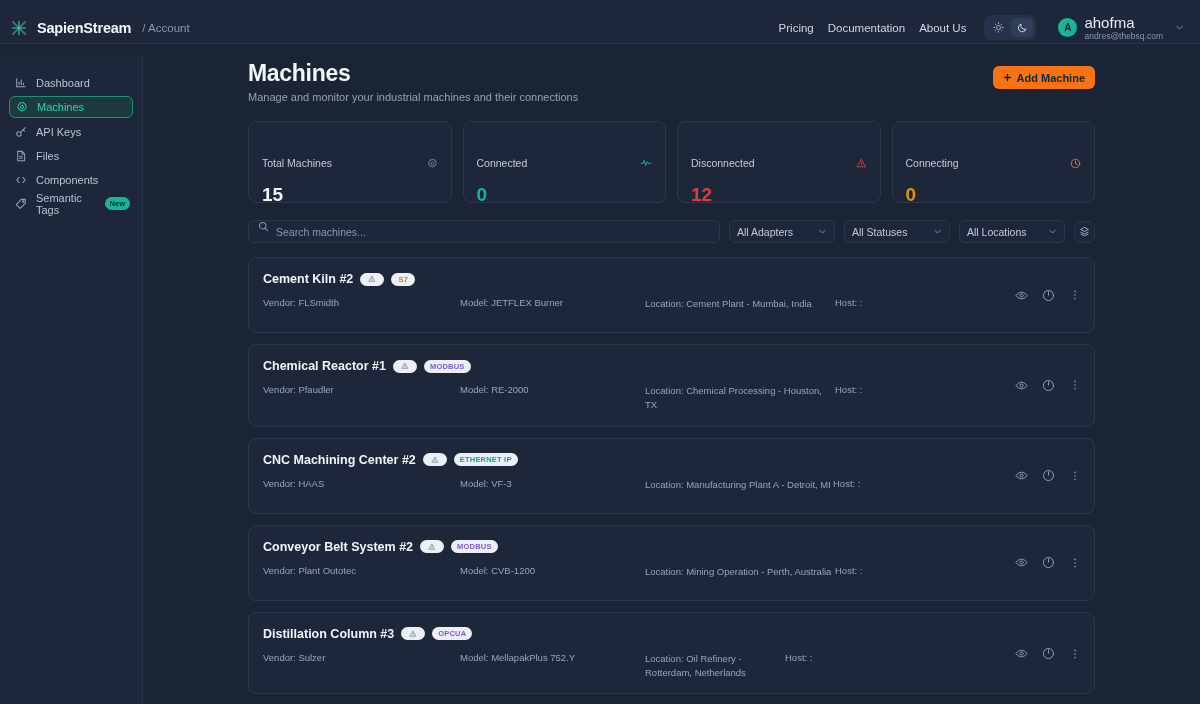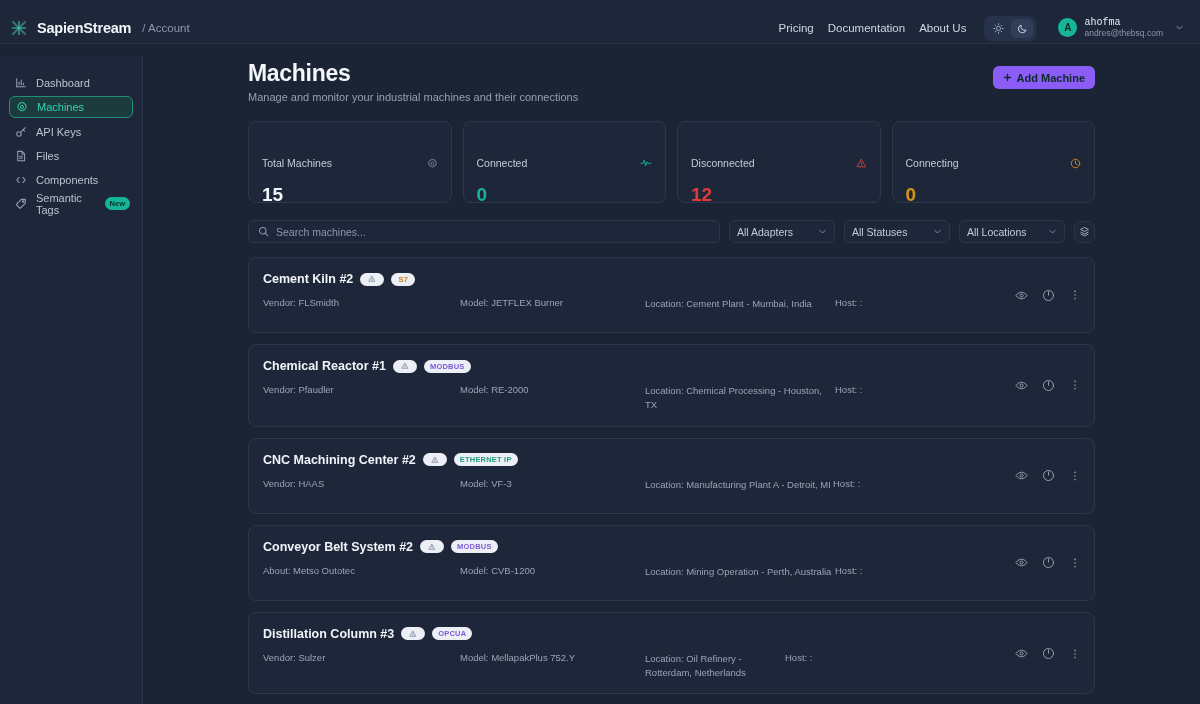--- a/index.html
+++ b/index.html
@@ -38,21 +38,21 @@
   }
   .theme-btn.active { background: #313e59; color: #dfe5ee; }
   .user-chip { display: flex; align-items: center; gap: 7px; margin-left: 8px; }
   .avatar {
     width: 19px; height: 19px; border-radius: 50%;
     background: #17b597; color: #0f2c28;
     font-size: 10px; font-weight: bold;
     display: flex; align-items: center; justify-content: center;
   }
   .user-meta { line-height: 1.15; }
-  .user-name { font-size: 10px; color: #e7ebf2; font-family: Liberation Mono, monospace; }
+  .user-name { font-size: 15px; color: #e7ebf2; }
   .user-mail { font-size: 8.5px; color: #8b97ab; }
   .caret-dn { color: #8b97ab; margin-left: 5px; }
 
   
   .sidebar {
     position: absolute; top: 56px; left: 0;
     width: 143px; height: 660px;
     background: #1e2739;
     border-right: 1px solid #2a3548;
     padding-top: 16px;
@@ -82,21 +82,21 @@
   .main {
     position: absolute; top: 44px; left: 143px;
     width: 1057px; height: 660px;
     padding: 16px 105px 0 105px;
   }
   .page-head { display: flex; align-items: flex-start; }
   .page-title { font-size: 23px; font-weight: bold; color: #f4f7fa; letter-spacing: -.3px; }
   .page-sub { font-size: 11px; color: #93a0b4; margin-top: 4px; }
   .add-btn {
     margin-left: auto; margin-top: 6px;
-    background: #8b5cf6; color: #0c2b27;
+    background: #f97316; color: #0c2b27;
     font-size: 11px; font-weight: bold;
     border: none; border-radius: 6px;
     height: 23px; padding: 0 10px;
     display: flex; align-items: center; gap: 5px;
     cursor: pointer;
   }
 
   
   .stats { display: flex; gap: 11px; margin-top: 18px; }
   .stat {
@@ -110,21 +110,21 @@
   .stat-top { display: flex; align-items: center; margin-top: 24px; }
   .stat-label { font-size: 10.5px; color: #c3cbd8; }
   .stat-ico { margin-left: auto; display: flex; align-items: center; }
   .stat-val { font-size: 19px; font-weight: bold; margin-top: 15px; }
 
   
   .filters { display: flex; gap: 9px; margin-top: 17px; align-items: center; }
   .search-box {
     flex: 1 1 auto; height: 23px;
     background: #1e2739; border: 1px solid #2c374c; border-radius: 6px;
-    display: flex; align-items: center; gap: 7px; padding: 0 9px;
+    display: flex; gap: 7px; padding: 0 9px;
   }
   .search-box input {
     background: transparent; border: none; outline: none;
     color: #d6dce6; font-size: 10.5px; width: 100%;
     font-family: "Liberation Sans", sans-serif;
   }
   .search-box input::placeholder { color: #8b97ab; }
   .select {
     width: 106px; height: 23px;
     background: #1e2739; border: 1px solid #2c374c; border-radius: 6px;
@@ -563,21 +563,21 @@
         <span class="pill warn">
           <svg width="8" height="8" viewBox="0 0 16 16" fill="none" stroke="currentColor" stroke-width="1.5" stroke-linecap="round" stroke-linejoin="round">
               <path d="M8 2.6l5.6 10H2.4z"></path>
               <line x1="8" y1="6.4" x2="8" y2="9"></line>
               <line x1="8" y1="10.6" x2="8" y2="10.7"></line>
             </svg>
         </span>
         <span class="pill" style="color:#7c5cd6">MODBUS</span>
       </div>
       <div class="card-row">
-        <span class="cell-vendor">About: Metso Outotec</span>
+        <span class="cell-vendor">Vendor: Plant Outotec</span>
         <span class="cell-model">Model: CVB-1200</span>
         <span class="cell-loc">Location: Mining Operation - Perth, Australia</span>
         <span class="cell-host">Host: :</span>
       </div>
       <div class="card-actions">
         <span class="act">
           <svg width="13" height="13" viewBox="0 0 16 16" fill="none" stroke="currentColor" stroke-width="1.15">
               <path d="M1.2 8S3.8 3.9 8 3.9 14.8 8 14.8 8 12.2 12.1 8 12.1 1.2 8 1.2 8z"></path>
               <circle cx="8" cy="8" r="1.9"></circle>
             </svg>

